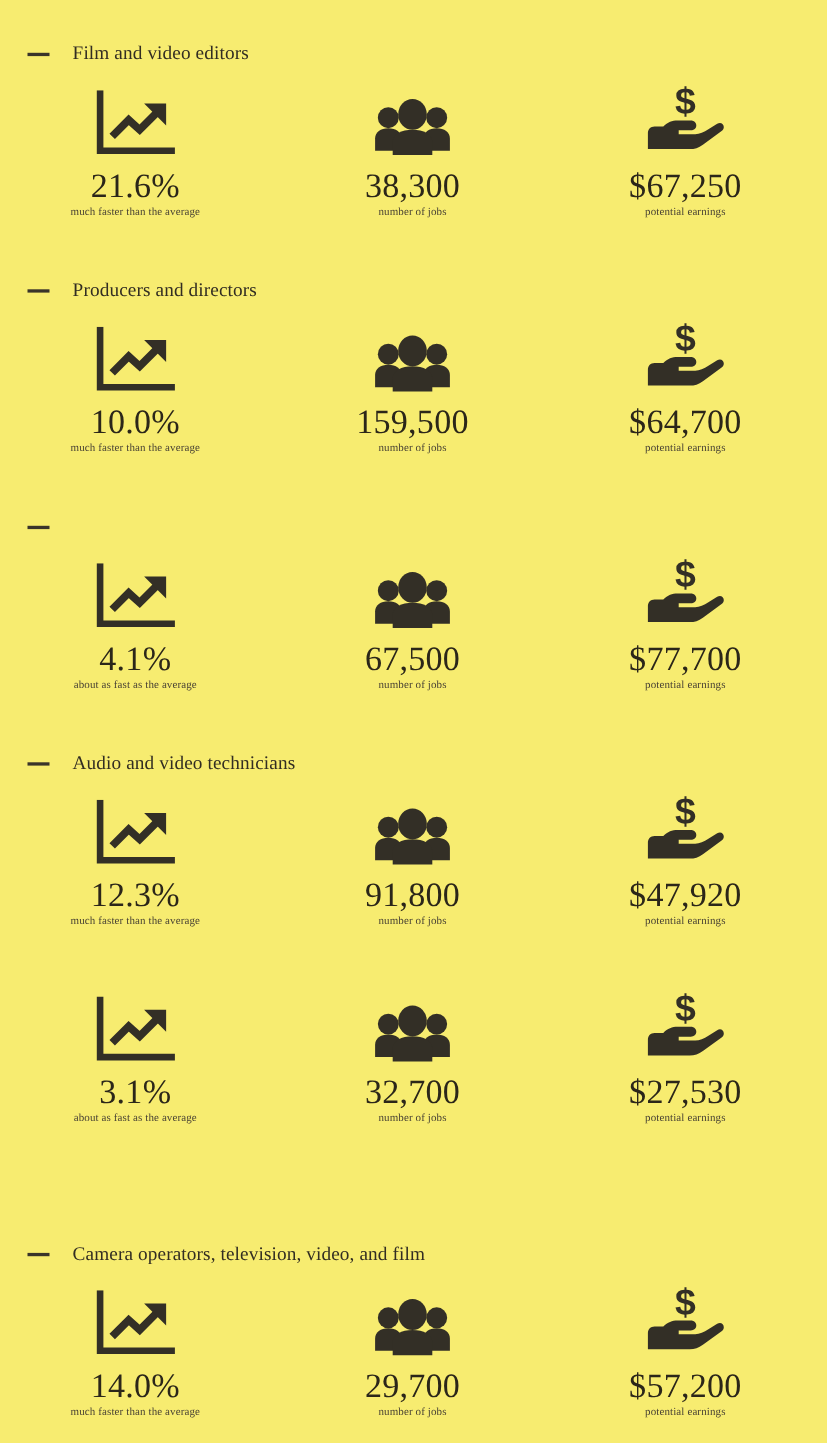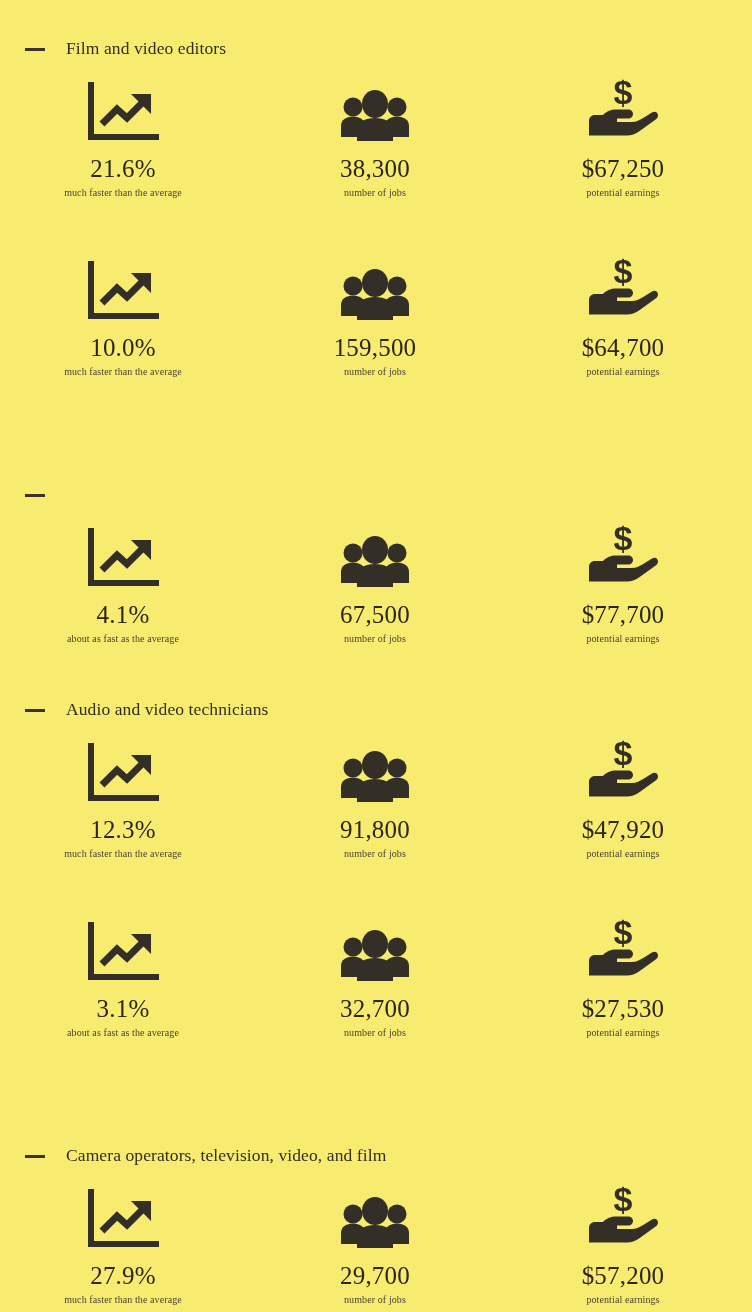--- a/index.html
+++ b/index.html
@@ -72,21 +72,21 @@
     display: flex;
     align-items: flex-end;
     justify-content: center;
   }
 
   .stat-icon svg {
     display: block;
   }
 
   .stat-value {
-    font-size: 25px;
+    font-size: 31px;
     line-height: 30px;
     margin-top: 10px;
     color: #2b2619;
     letter-spacing: 0.2px;
   }
 
   .stat-label {
     font-size: 10px;
     line-height: 14px;
     margin-top: 2px;
@@ -141,20 +141,24 @@
       <text x="37" y="30" font-family="Liberation Sans, sans-serif" font-size="34" font-weight="bold" text-anchor="middle" fill="#332f26">$</text>
       <path d="M3 60 L3 47 C3 43.5 5.5 41 9 41 L17 41 C21 37 25 35.5 30 35.5 L42 35.5 C45 35.5 47 37.5 47 40 C47 42.5 45 44.5 42 44.5 L31 44.5 L31 48 L46 48 C50 48 54 46 58 43.5 L66 38.5 C69 36.7 72 38.5 72 41.5 C72 43 71.3 44.3 70 45.2 L53 57.5 C49 60.4 45.5 61.5 41 61.5 L3 61.5 Z"></path>
     </svg>
           </div>
           <div class="stat-value">$67,250</div>
           <div class="stat-label">potential earnings</div>
         </div>
       </div>
     </div>
     <div class="occupation-block">
+      <div class="occupation-header">
+        <span class="dash-marker"></span>
+        <div class="occupation-title">Producers and directors</div>
+      </div>
       <div class="stats-row">
         <div class="stat-cell col-growth">
           <div class="stat-icon">
     <svg width="74" height="62" viewBox="0 0 74 62" fill="none" aria-hidden="true">
       <path d="M5 3 L5 55 L70 55" stroke="#332f26" stroke-width="6" stroke-linecap="square" fill="none"></path>
       <path d="M16 42 L31 27 L41 36 L61 16" stroke="#332f26" stroke-width="7" stroke-linejoin="miter" stroke-linecap="butt" fill="none"></path>
       <path d="M45 12 L65 12 L65 32 L57.5 24.5 L52.5 19.5 Z" fill="#332f26"></path>
     </svg>
           </div>
           <div class="stat-value">10.0%</div>
@@ -317,21 +321,21 @@
       </div>
       <div class="stats-row">
         <div class="stat-cell col-growth">
           <div class="stat-icon">
     <svg width="74" height="62" viewBox="0 0 74 62" fill="none" aria-hidden="true">
       <path d="M5 3 L5 55 L70 55" stroke="#332f26" stroke-width="6" stroke-linecap="square" fill="none"></path>
       <path d="M16 42 L31 27 L41 36 L61 16" stroke="#332f26" stroke-width="7" stroke-linejoin="miter" stroke-linecap="butt" fill="none"></path>
       <path d="M45 12 L65 12 L65 32 L57.5 24.5 L52.5 19.5 Z" fill="#332f26"></path>
     </svg>
           </div>
-          <div class="stat-value">27.9%</div>
+          <div class="stat-value">14.0%</div>
           <div class="stat-label">much faster than the average</div>
         </div>
         <div class="stat-cell col-jobs">
           <div class="stat-icon">
     <svg width="74" height="56" viewBox="0 0 74 56" fill="#332f26" aria-hidden="true">
       <circle cx="15" cy="19" r="9.5"></circle>
       <path d="M3 49 L3 38 C3 32 8 28.5 15 28.5 C22 28.5 27 32 27 38 L27 49 Z"></path>
       <circle cx="59" cy="19" r="9.5"></circle>
       <path d="M47 49 L47 38 C47 32 52 28.5 59 28.5 C66 28.5 71 32 71 38 L71 49 Z"></path>
       <ellipse cx="37" cy="16" rx="13" ry="14"></ellipse>

